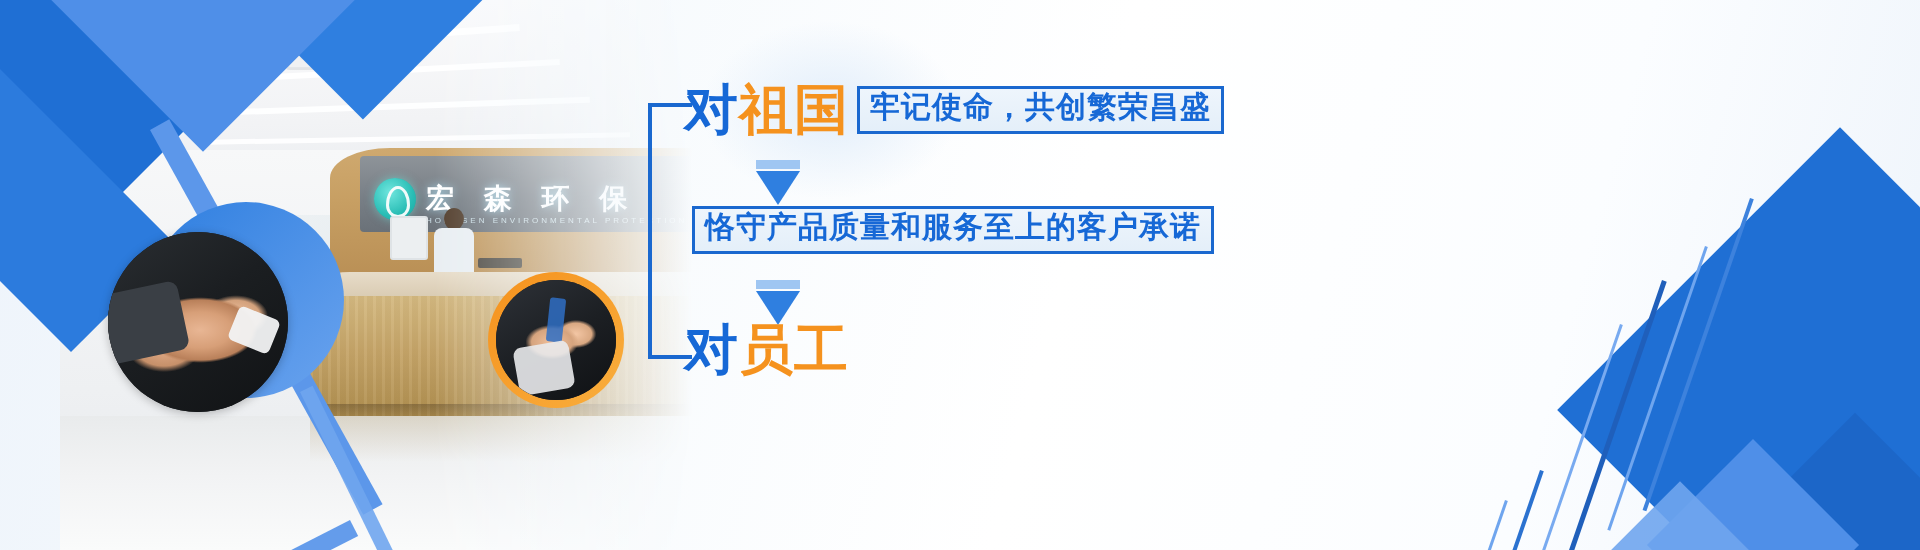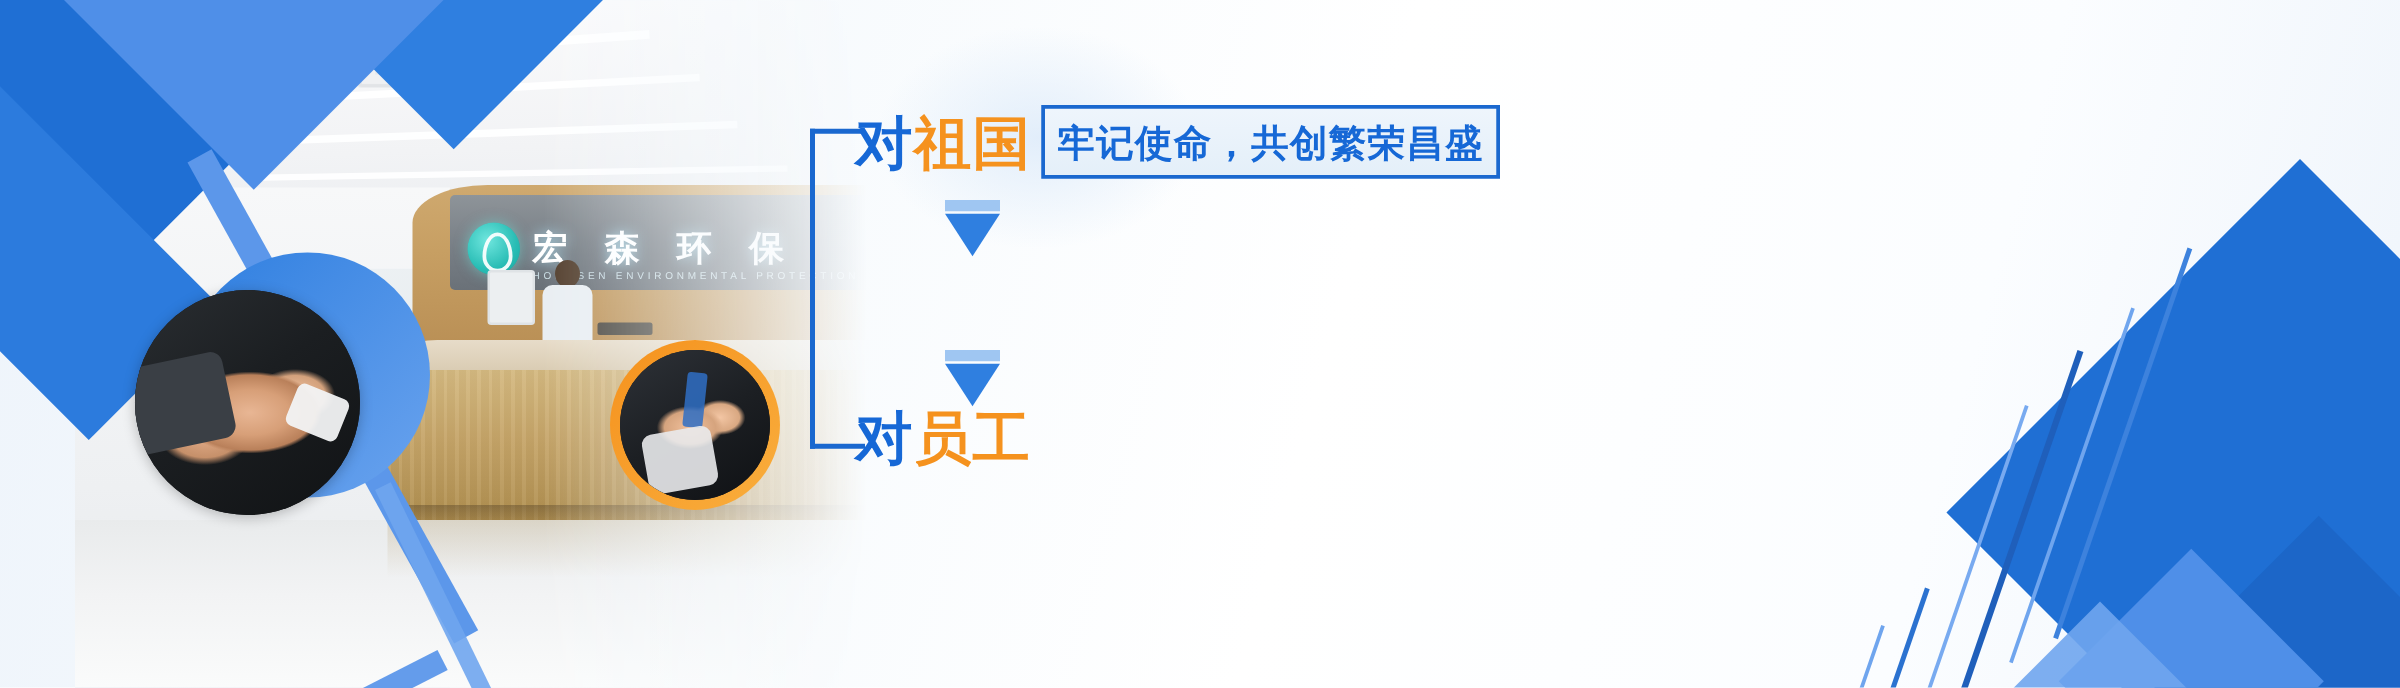--- a/index.html
+++ b/index.html
@@ -196,33 +196,33 @@
     border-left:4px solid #1a68cf;border-top:4px solid #1a68cf;border-bottom:4px solid #1a68cf;
   }
 
   .row{position:absolute;left:36px;display:flex;align-items:center;}
   .row1{top:84px;}
   .row2{top:206px;}
   .row3{top:324px;}
 
   .label{
     font-family:"DejaVu Sans","Liberation Sans",sans-serif;
-    font-weight:bold;font-size:46px;line-height:52px;white-space:nowrap;letter-spacing:1px;
+    font-weight:bold;font-size:54px;line-height:52px;white-space:nowrap;letter-spacing:1px;
   }
   .label .blue{color:#1668d6;}
   .label .orange{color:#f5921e;}
 
   .pill{
     margin-left:8px;
     border:3px solid #1a68cf;
     background:linear-gradient(180deg,#eef5fc 0%,#e4eff9 100%);
     color:#1668d6;
     font-family:"DejaVu Sans","Liberation Sans",sans-serif;
     font-weight:bold;font-size:30px;line-height:34px;
-    padding:12px 10px 7px 10px;white-space:nowrap;letter-spacing:1px;
+    padding:1px 10px 7px 10px;white-space:nowrap;letter-spacing:1px;
   }
 
   .arrow{position:absolute;left:108px;width:44px;}
   .arrow .cap{width:44px;height:9px;background:#9fc6f2;}
   .arrow .tri{
     width:0;height:0;margin-top:2px;
     border-left:22px solid transparent;border-right:22px solid transparent;
     border-top:34px solid #2f7fe0;
   }
   .arrow1{top:160px;}
@@ -318,20 +318,21 @@
       </div>
       <div class="pill">牢记使命，共创繁荣昌盛</div>
     </div>
 
     <div class="arrow arrow1">
       <div class="cap"></div>
       <div class="tri"></div>
     </div>
 
     <div class="row row2">
+      <div class="pill">恪守产品质量和服务至上的客户承诺</div>
     </div>
 
     <div class="arrow arrow2">
       <div class="cap"></div>
       <div class="tri"></div>
     </div>
 
     <div class="row row3">
       <div class="label">
         <span class="blue">对</span><span class="orange">员工</span>

